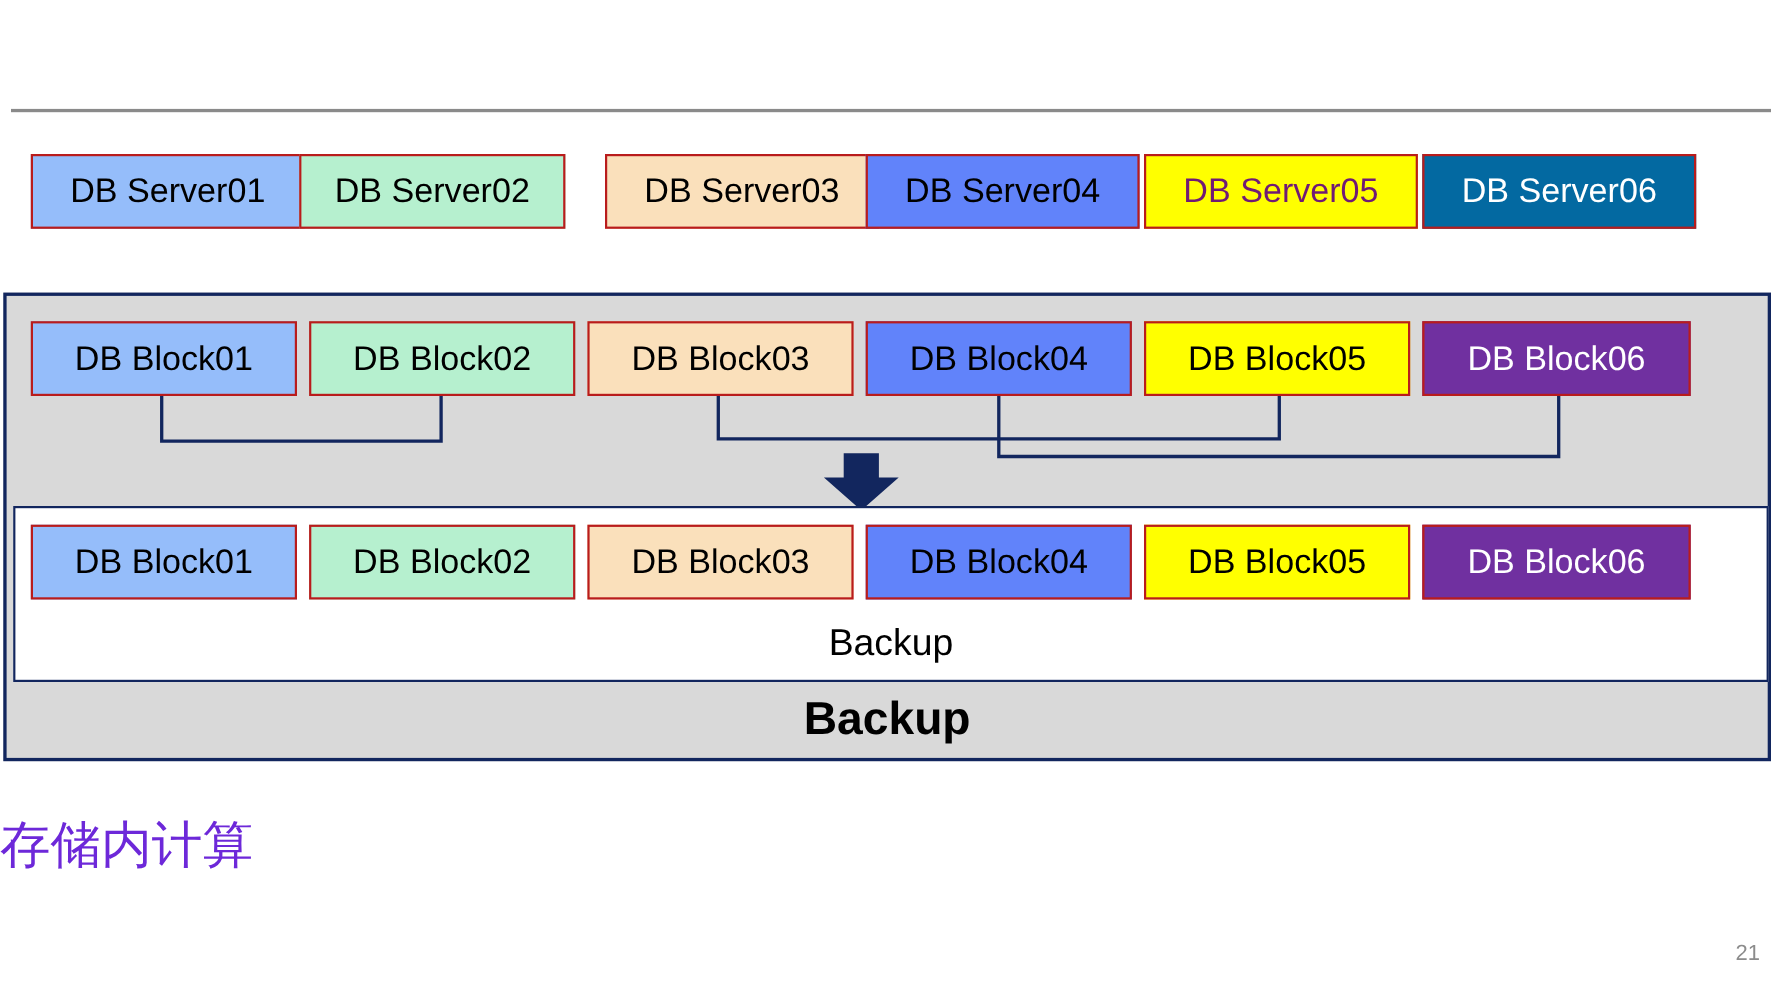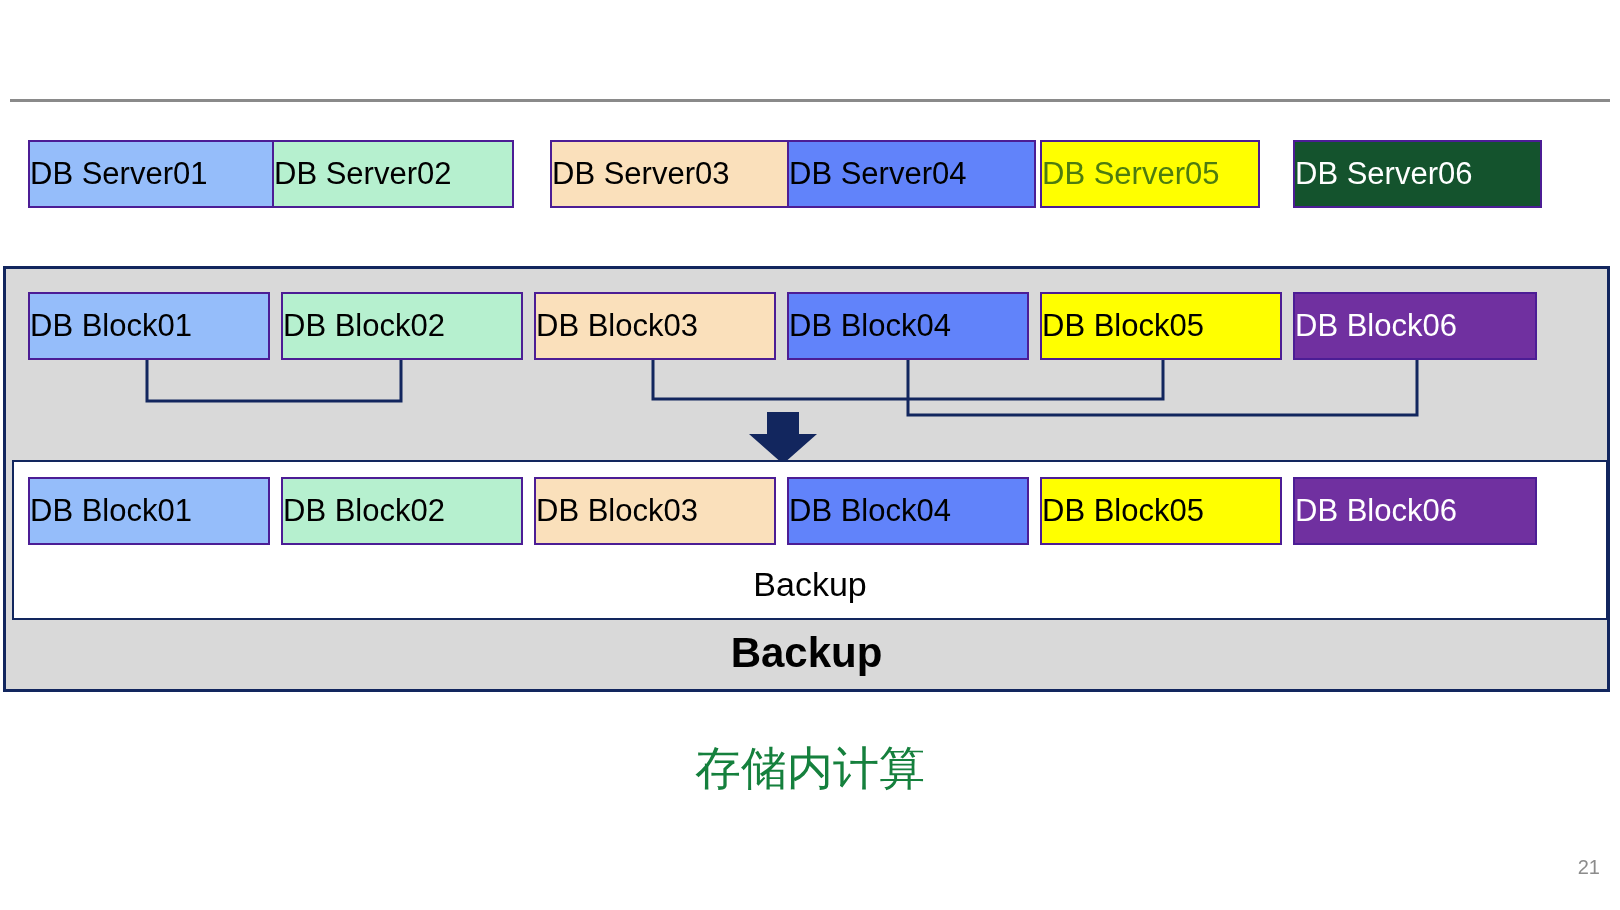--- a/index.html
+++ b/index.html
@@ -39,23 +39,24 @@
     top: 99px;
     width: 1600px;
     height: 3px;
     background: #8a8a8a;
   }
 
   
   .node {
     position: absolute;
     box-sizing: border-box;
-    border: 2px solid #4c1d95;
+    border: 2px solid #b91c1c;
     display: flex;
     align-items: center;
+    justify-content: center;
     font-size: 31px;
     color: #000000;
     white-space: nowrap;
     letter-spacing: 0px;
   }
   .node.white-text { color: #ffffff; }
 
   
   #server-row .node { top: 140px; height: 68px; }
 
@@ -114,23 +115,22 @@
     font-size: 42px;
     font-weight: bold;
     color: #000000;
   }
 
   
   .caption {
     position: absolute;
     width: 1620px;
     left: 0;
-    text-align: center;
     font-size: 46px;
-    color: #15803d;
+    color: #6d28d9;
     white-space: nowrap;
   }
   #caption-1 { top: 738px; }
   #caption-2 { top: 808px; }
 
   #page-number {
     position: absolute;
     right: 20px;
     top: 856px;
     font-size: 20px;
@@ -150,24 +150,24 @@
       </div>
       <div class="node" style="left: 272px; width: 242px; background: rgb(182, 240, 207); color: rgb(0, 0, 0);">
         <span>DB Server02</span>
       </div>
       <div class="node" style="left: 534px; width: 249px; background: rgb(250, 224, 187); color: rgb(0, 0, 0); margin-left: 16px;">
         <span>DB Server03</span>
       </div>
       <div class="node" style="left: 787px; width: 249px; background: rgb(97, 131, 250); color: rgb(0, 0, 0);">
         <span>DB Server04</span>
       </div>
-      <div class="node" style="left: 1040px; width: 220px; background: rgb(255, 255, 0); color: #4d7c0f;">
+      <div class="node" style="left: 1040px; width: 249px; background: rgb(255, 255, 0); color: #701a75;">
         <span>DB Server05</span>
       </div>
-      <div class="node white-text" style="left: 1293px; width: 249px; background: #14532d; color: rgb(255, 255, 255);">
+      <div class="node white-text" style="left: 1293px; width: 249px; background: #0369a1; color: rgb(255, 255, 255);">
         <span>DB Server06</span>
       </div>
     </div>
 
   <div id="storage-container"></div>
 
   <div id="block-row-top">
       <div class="node" style="left: 28px; width: 242px; background: rgb(149, 189, 250); color: rgb(0, 0, 0);">
         <span>DB Block01</span>
       </div>

